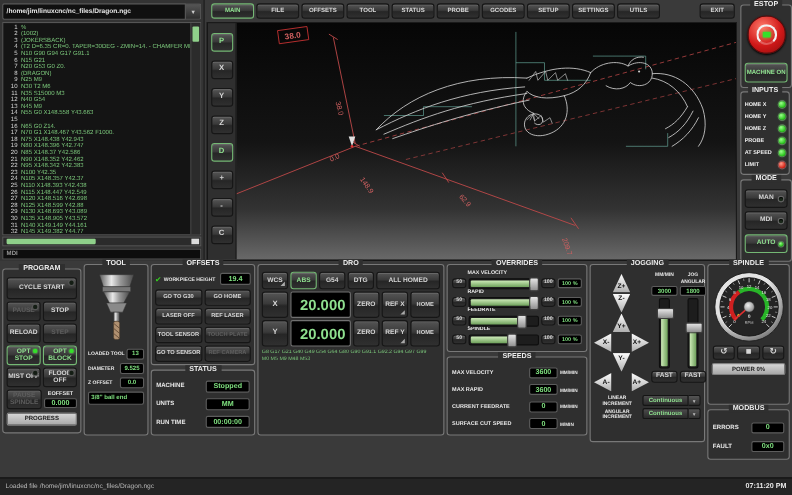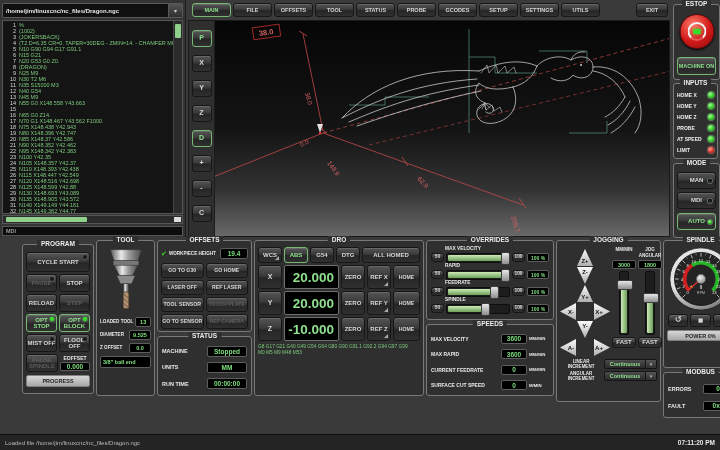--- a/index.html
+++ b/index.html
@@ -65,21 +65,21 @@
        border:2px solid #f2f2f2;border-bottom-color:rgba(255,255,255,.25);}
   .estop-btn::after{content:"";position:absolute;left:13px;top:14px;width:7px;height:5px;background:#35e02a;box-shadow:0 0 3px #35e02a;}
   .mach{position:absolute;left:3px;right:3px;bottom:4px;height:18px;font-size:5.5px;}
   #p-inputs{left:1px;top:83px;width:45px;height:76px;padding-top:5px;box-sizing:border-box;}
   .inrow{display:flex;align-items:center;height:11px;padding:0 3px;}
   .inlab{flex:1;font-size:5px;font-weight:bold;color:#eee;white-space:nowrap;}
   #p-mode{left:1px;top:163px;width:45px;height:73px;}
   .mode{position:absolute;left:3px;right:3px;height:17px;font-size:6px;}
   .mode .led{position:absolute;right:3px;width:4px;height:4px;}
   
-  #bottom{position:absolute;left:0;top:238px;width:620px;height:196px;margin-left:20px;}
+  #bottom{position:absolute;left:0;top:238px;width:620px;height:196px;}
   
   #p-program{left:2px;top:6px;width:72px;height:150px;padding:7px 3px 3px;box-sizing:border-box;display:flex;flex-direction:column;gap:2px;}
   .prow{display:flex;gap:2px;}
   .prow .btn{flex:1;height:18px;}
   #b-cycle{height:20px;flex:none;}
   .eoff{flex:1;display:flex;flex-direction:column;align-items:center;justify-content:center;gap:1px;}
   .elab{font-size:5px;font-weight:bold;color:#e8e8e8;}
   .eoff .val{width:100%;height:9px;}
   #p-program .progress{height:10px;margin-top:1px;}
   
@@ -586,27 +586,20 @@
         <div class="droval">20.000</div>
         <div class="btn">ZERO</div>
         <div class="btn corner">REF X</div>
         <div class="btn wide">HOME</div>
       </div>
       <div class="drorow">
         <div class="btn axl">Y</div>
         <div class="droval">20.000</div>
         <div class="btn">ZERO</div>
         <div class="btn corner">REF Y</div>
-        <div class="btn wide">HOME</div>
-      </div>
-      <div class="drorow">
-        <div class="btn axl">Z</div>
-        <div class="droval">-10.000</div>
-        <div class="btn">ZERO</div>
-        <div class="btn corner">REF Z</div>
         <div class="btn wide">HOME</div>
       </div>
       <div class="codes">G8 G17 G21 G40 G49 G54 G64 G80 G90 G91.1 G92.2 G94 G97 G99</div>
       <div class="codes" style="margin-top:0;">M0 M5 M9 M48 M53</div>
     </div>
 
     <div class="panel" id="p-ovr">
       <span class="ttl">OVERRIDES</span>
       <div class="ovlab">MAX VELOCITY</div>
       <div class="ovrow">

